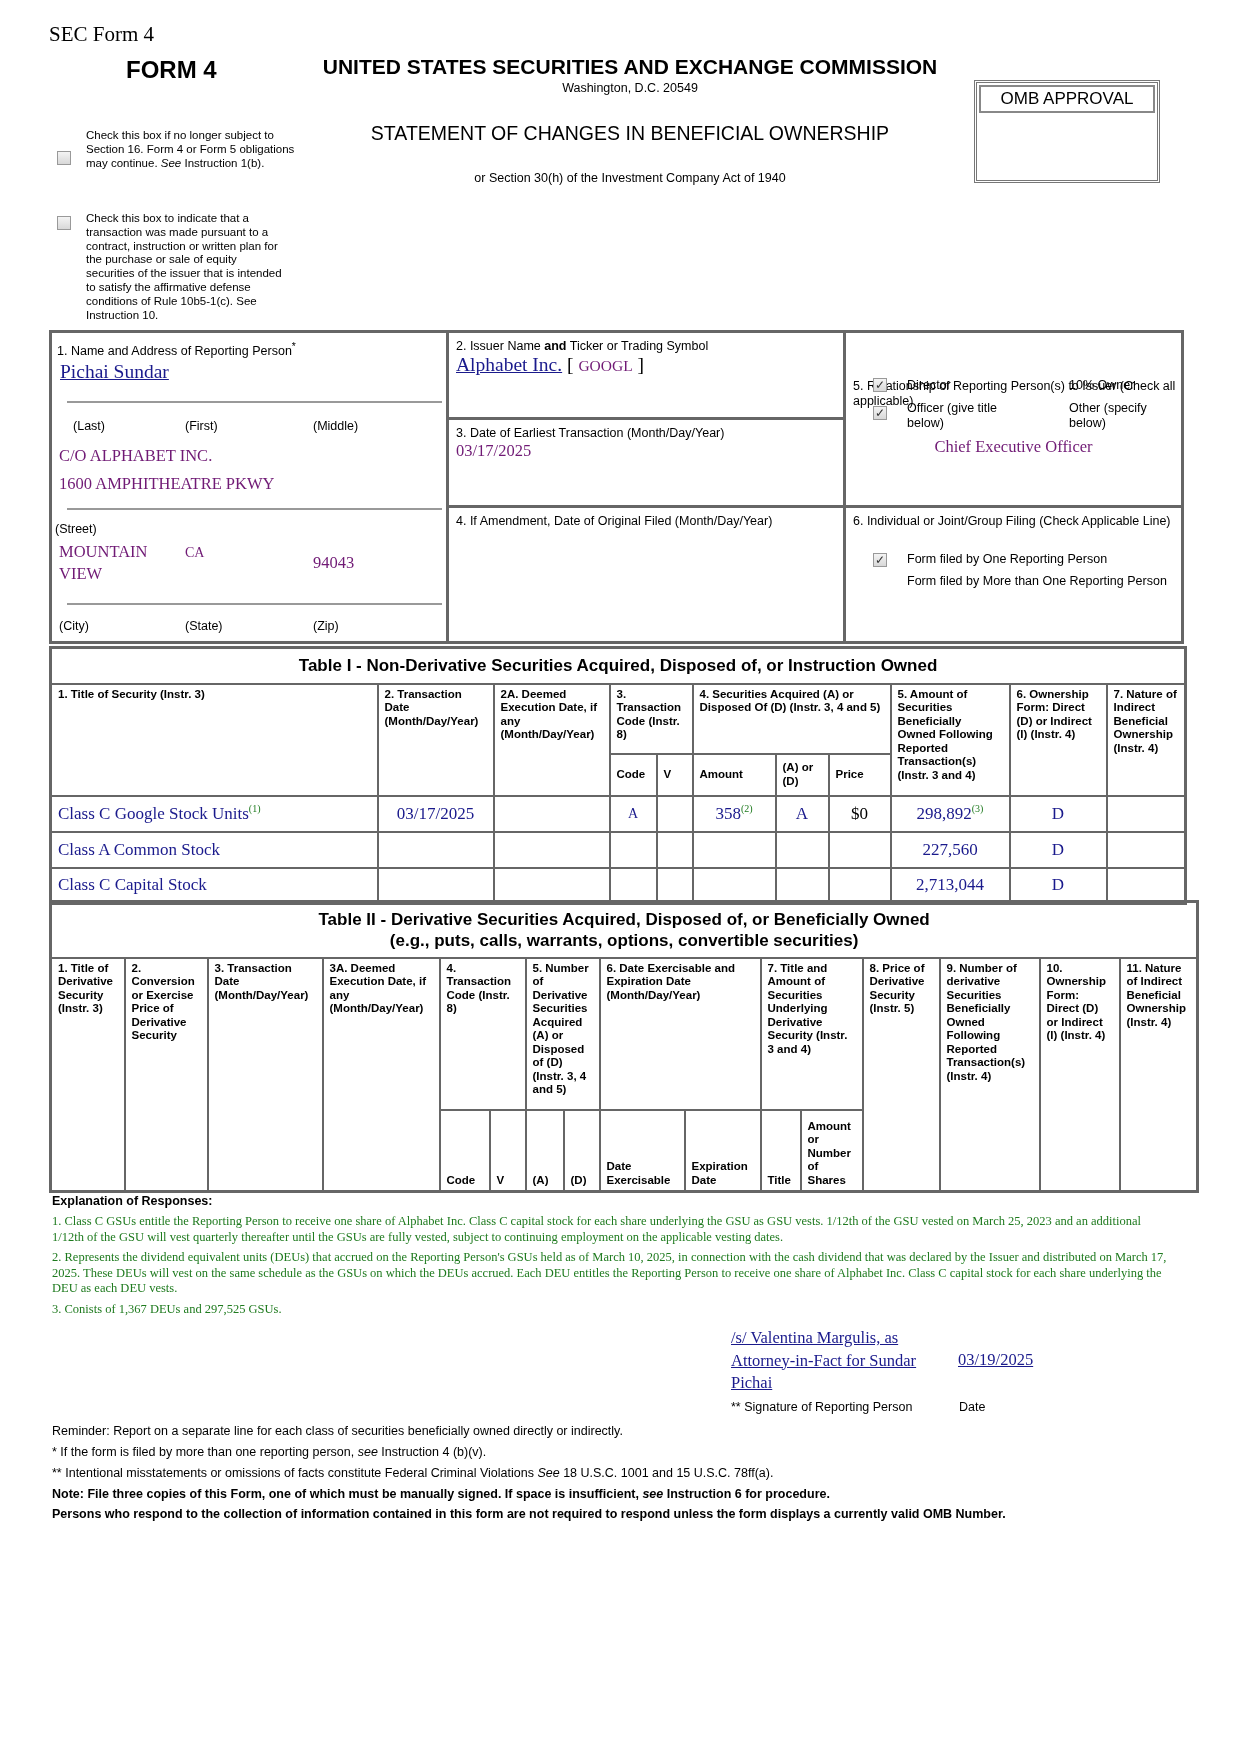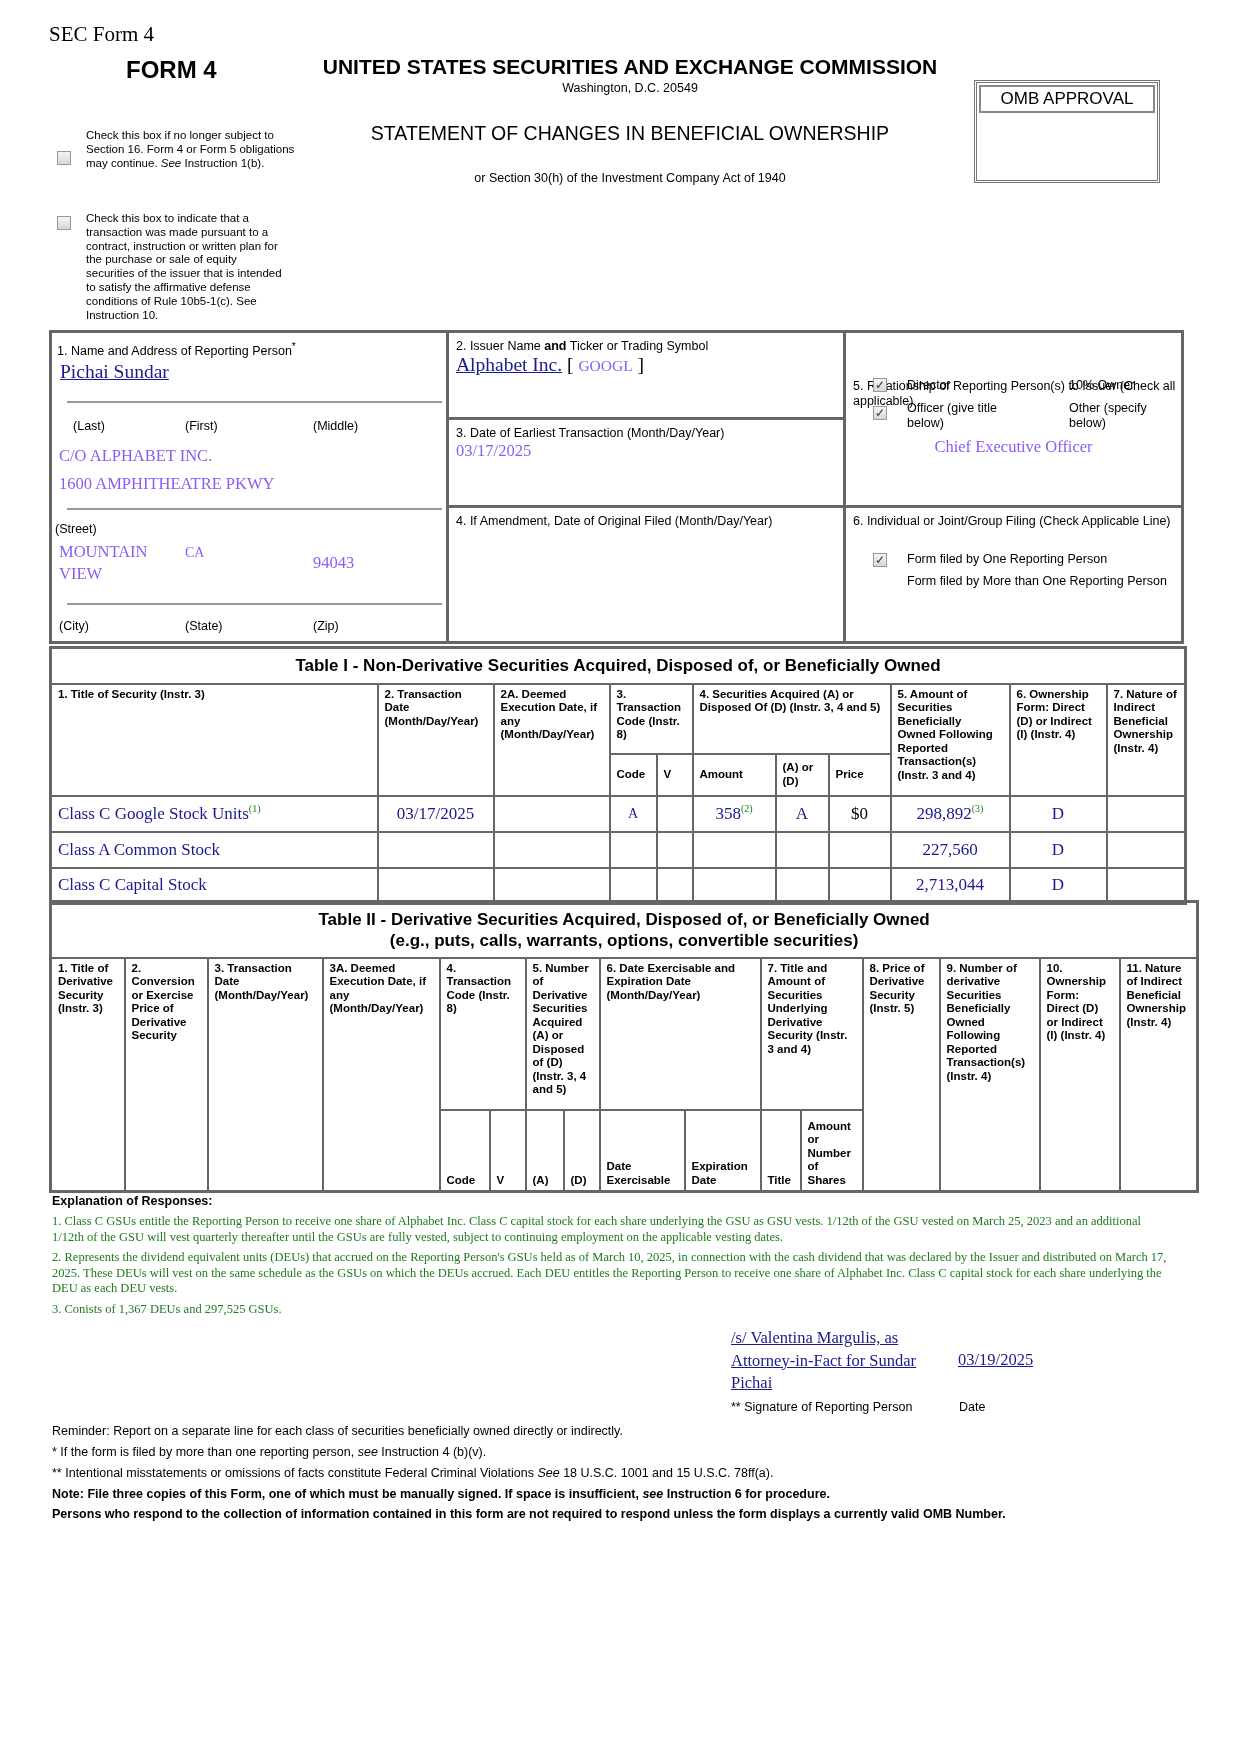--- a/index.html
+++ b/index.html
@@ -1,19 +1,19 @@
 <!DOCTYPE html>
 <html><head>
 <meta charset="utf-8">
 <style>
   html, body { margin: 0; padding: 0; background: #ffffff; }
   body { width: 1240px; height: 1754px; position: relative; font-family: "Liberation Sans", sans-serif; color: #000; overflow: hidden; }
   .abs { position: absolute; }
   .serif { font-family: "Liberation Serif", serif; }
-  .blue { color: #8b5cf6; }
+  .blue { color: #701a75; }
   a.lnk { color: #1a1a8c; text-decoration: underline; }
 
   #sec-title { left: 49px; top: 22px; font-size: 21px; font-family: "Liberation Serif", serif; }
   #form-num { left: 126px; top: 56px; font-size: 24px; font-weight: bold; }
   #agency { left: 300px; top: 55px; width: 660px; text-align: center; font-size: 21px; font-weight: bold; }
   #agency-addr { left: 300px; top: 81px; width: 660px; text-align: center; font-size: 12.5px; }
   #stmt { left: 300px; top: 122px; width: 660px; text-align: center; font-size: 19.5px; font-weight: normal; }
   #filed { left: 300px; top: 171px; width: 660px; text-align: center; font-size: 12.5px; line-height: 15px; }
 
   .chk { width: 14px; height: 14px; border: 1px solid #999; background: linear-gradient(#f4f4f4, #d8d8d8); box-sizing: border-box; position: absolute; display: flex; align-items: center; justify-content: center; font-size: 12px; color: #333; }
@@ -148,21 +148,21 @@
       <col style="width:36px">
       <col style="width:83px">
       <col style="width:53px">
       <col style="width:62px">
       <col style="width:119px">
       <col style="width:97px">
       <col style="width:79px">
   </colgroup>
   <tbody>
       <tr style="height:36px">
-        <td colspan="11" class="tcap">Table I - Non-Derivative Securities Acquired, Disposed of, or Beneficially Owned</td>
+        <td colspan="11" class="tcap">Table I - Non-Derivative Securities Acquired, Disposed of, or Instruction Owned</td>
       </tr>
   <tr style="height:70px">
     <td rowspan="2" class="th">1. Title of Security (Instr. 3)</td>
     <td rowspan="2" class="th" style="font-weight:bold;">2. Transaction Date (Month/Day/Year)</td>
     <td rowspan="2" class="th">2A. Deemed Execution Date, if any (Month/Day/Year)</td>
     <td colspan="2" class="th">3. Transaction Code (Instr. 8)</td>
     <td colspan="3" class="th">4. Securities Acquired (A) or Disposed Of (D) (Instr. 3, 4 and 5)</td>
     <td rowspan="2" class="th">5. Amount of Securities Beneficially Owned Following Reported Transaction(s) (Instr. 3 and 4)</td>
     <td rowspan="2" class="th">6. Ownership Form: Direct (D) or Indirect (I) (Instr. 4)</td>
     <td rowspan="2" class="th">7. Nature of Indirect Beneficial Ownership (Instr. 4)</td>

